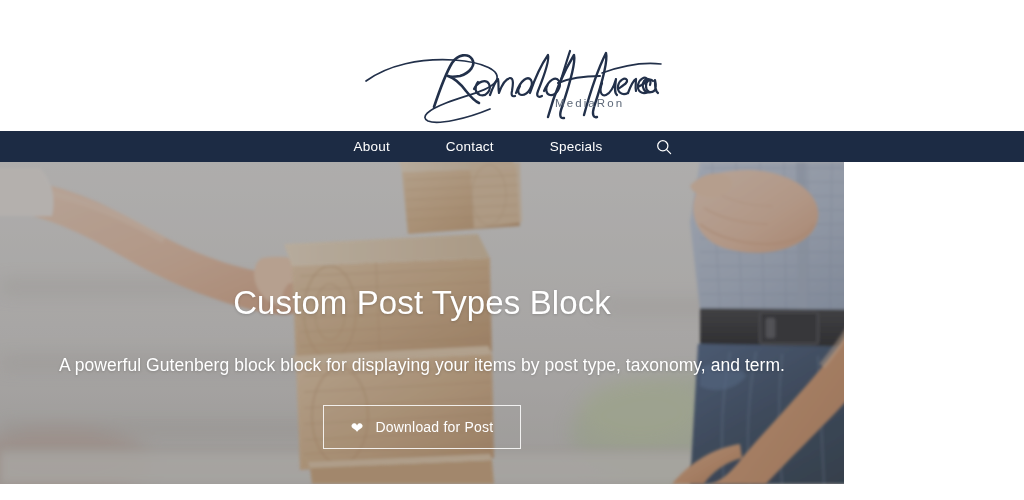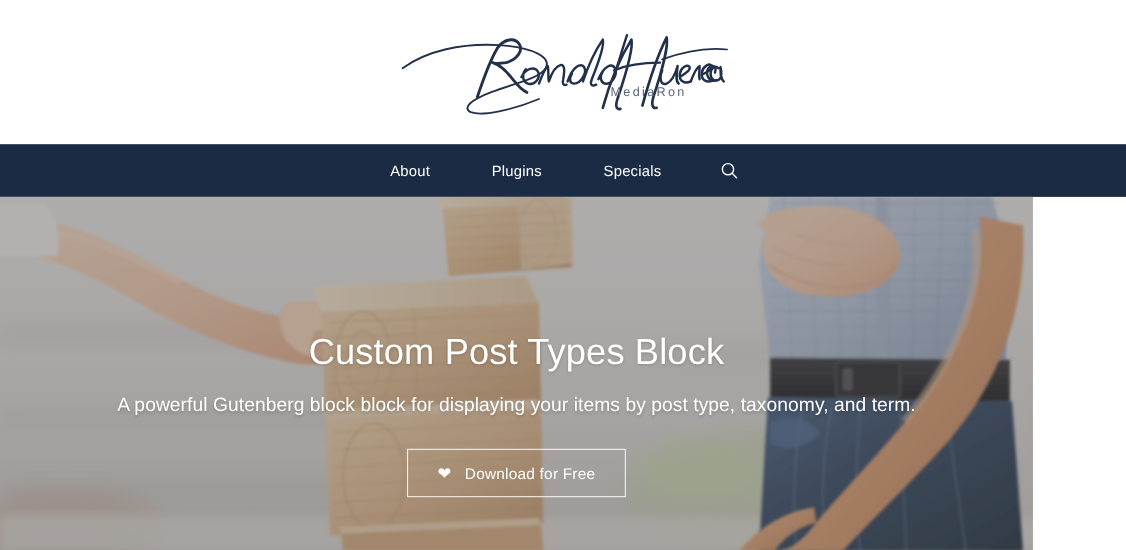--- a/index.html
+++ b/index.html
@@ -7,21 +7,21 @@
     width:1024px; height:500px;
     overflow:hidden;
     background:#ffffff;
     font-family:"Liberation Sans", sans-serif;
   }
 
   
   .site-header {
     width:1024px; height:131px;
     background:#ffffff;
-    display:flex; align-items:center; justify-content:center;
+    display:flex; align-items:flex-end; justify-content:center;
     position:relative;
   }
   .logo-wrap {
     position:relative;
     width:330px; height:92px;
     display:flex; align-items:center; justify-content:center;
   }
   .logo-signature { display:block; }
   .logo-tagline {
     position:absolute;
@@ -29,21 +29,21 @@
     font-size:11.5px;
     letter-spacing:2.1px;
     color:#5d6878;
     font-family:"Liberation Sans", sans-serif;
     font-weight:400;
     white-space:nowrap;
   }
 
   
   .nav-bar {
-    width:1024px; height:48px;
+    width:1024px; height:31px;
     background:#1c2b44;
     display:flex; align-items:center; justify-content:center;
   }
   .nav-list {
     display:flex; align-items:center;
     list-style:none;
     gap:0px;
   }
   .nav-item {
     color:#ffffff;
@@ -60,21 +60,21 @@
     padding:0 22px 0 26px;
     display:flex; align-items:center;
     cursor:pointer;
     height:47px;
   }
   .nav-search svg { display:block; }
 
   
   .hero {
     position:relative;
-    width:939px; height:322px;
+    width:844px; height:322px;
     overflow:hidden;
     background:#cfcac5;
   }
   .hero-photo {
     position:absolute; inset:0;
     width:1024px; height:322px;
   }
   .hero-overlay {
     position:absolute; inset:0;
     background:rgba(60,58,62,0.34);
@@ -89,21 +89,21 @@
   .hero-title {
     color:#ffffff;
     font-size:33px;
     font-weight:300;
     letter-spacing:0.1px;
     line-height:1;
     text-shadow:0 1px 3px rgba(0,0,0,0.18);
     white-space:nowrap;
   }
   .hero-subtitle {
-    margin-top:22px;
+    margin-top:36px;
     color:#ffffff;
     font-size:17.5px;
     font-weight:400;
     letter-spacing:0.05px;
     line-height:1.2;
     text-shadow:0 1px 3px rgba(0,0,0,0.20);
     white-space:nowrap;
   }
   .hero-cta {
     margin-top:29px;
@@ -157,21 +157,21 @@
         <path d="M240 28 C262 20 282 17 299 19" stroke-width="1.6"></path>
       </g>
     </svg>
     <span class="logo-tagline">MediaRon</span>
   </div>
 </header>
 
 <nav class="nav-bar">
   <ul class="nav-list">
     <li class="nav-item">About</li>
-    <li class="nav-item">Plugins</li>
+    <li class="nav-item">Contact</li>
     <li class="nav-item">Specials</li>
     <li class="nav-search">
       <svg width="16" height="16" viewBox="0 0 16 16" fill="none" aria-hidden="true">
         <circle cx="6.8" cy="6.8" r="5.1" stroke="#ffffff" stroke-width="1.25"></circle>
         <line x1="10.6" y1="10.6" x2="14.6" y2="14.6" stroke="#ffffff" stroke-width="1.25" stroke-linecap="round"></line>
       </svg>
     </li>
   </ul>
 </nav>
 
@@ -342,16 +342,16 @@
     <rect width="1024" height="322" fill="#ffffff" opacity="0.06"></rect>
   </svg>
 
   <div class="hero-overlay"></div>
 
   <div class="hero-content">
     <h1 class="hero-title">Custom Post Types Block</h1>
     <p class="hero-subtitle">A powerful Gutenberg block block for displaying your items by post type, taxonomy, and term.</p>
     <button class="hero-cta">
       <span class="cta-heart">❤</span>
-      <span>Download for Free</span>
+      <span>Download for Post</span>
     </button>
   </div>
 </section>
 
 </body></html>

